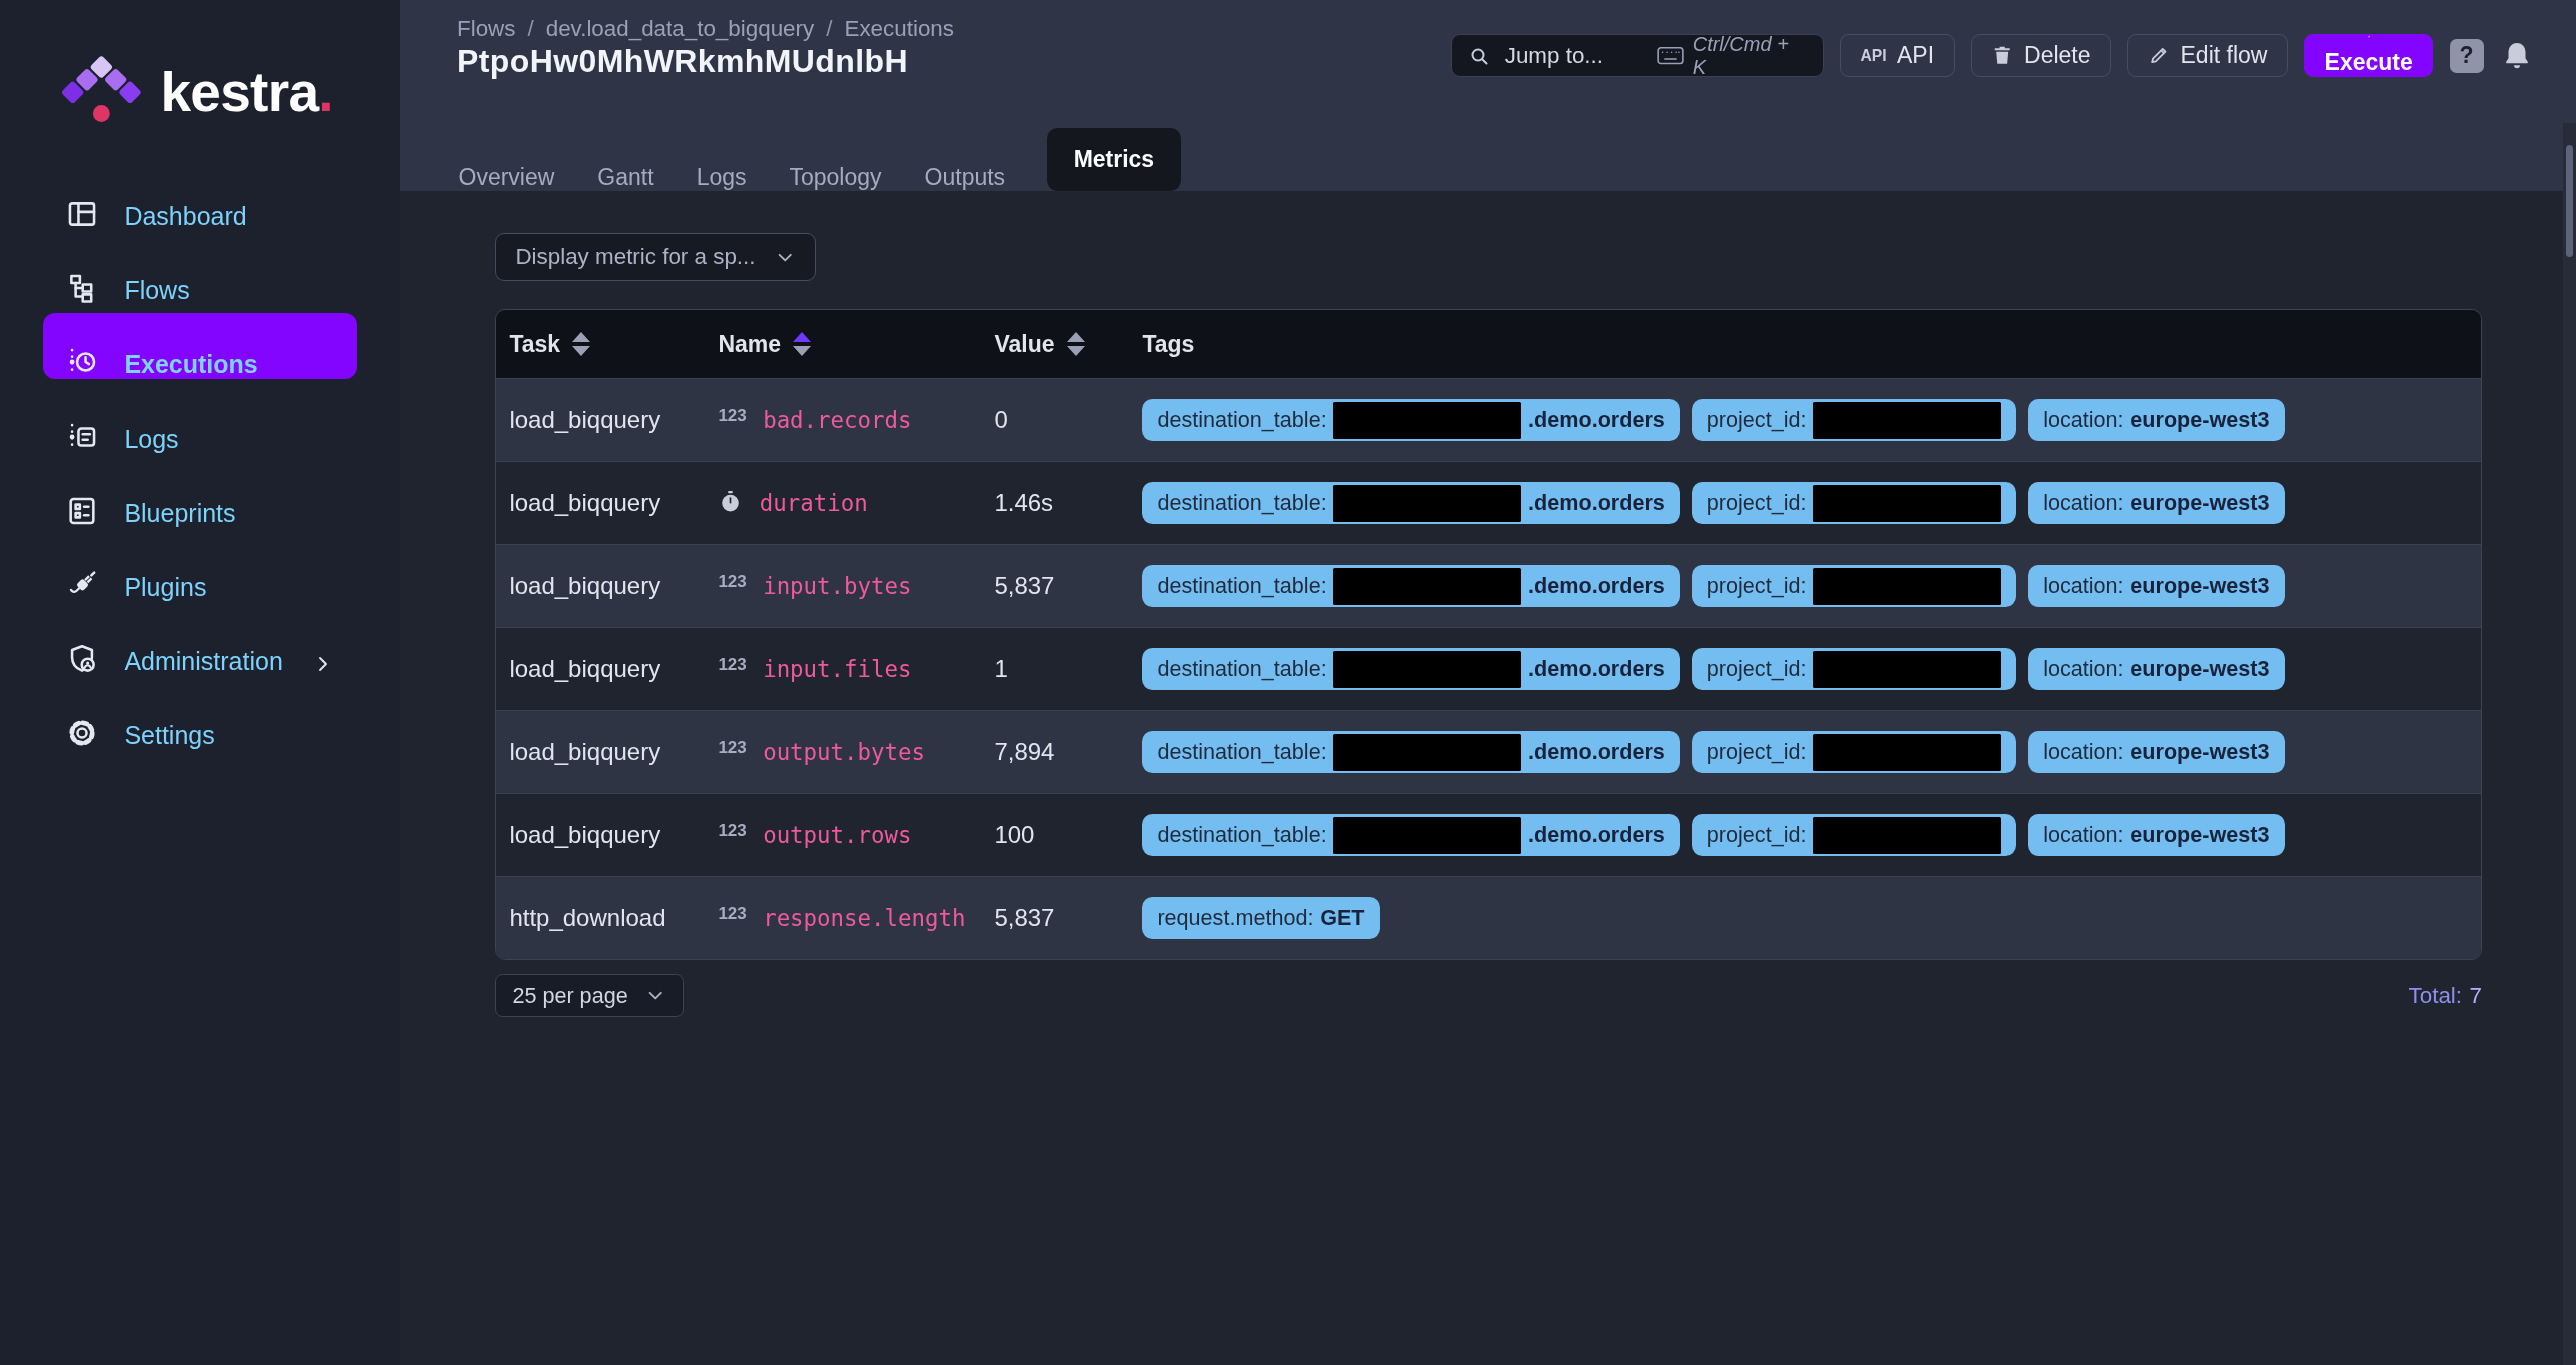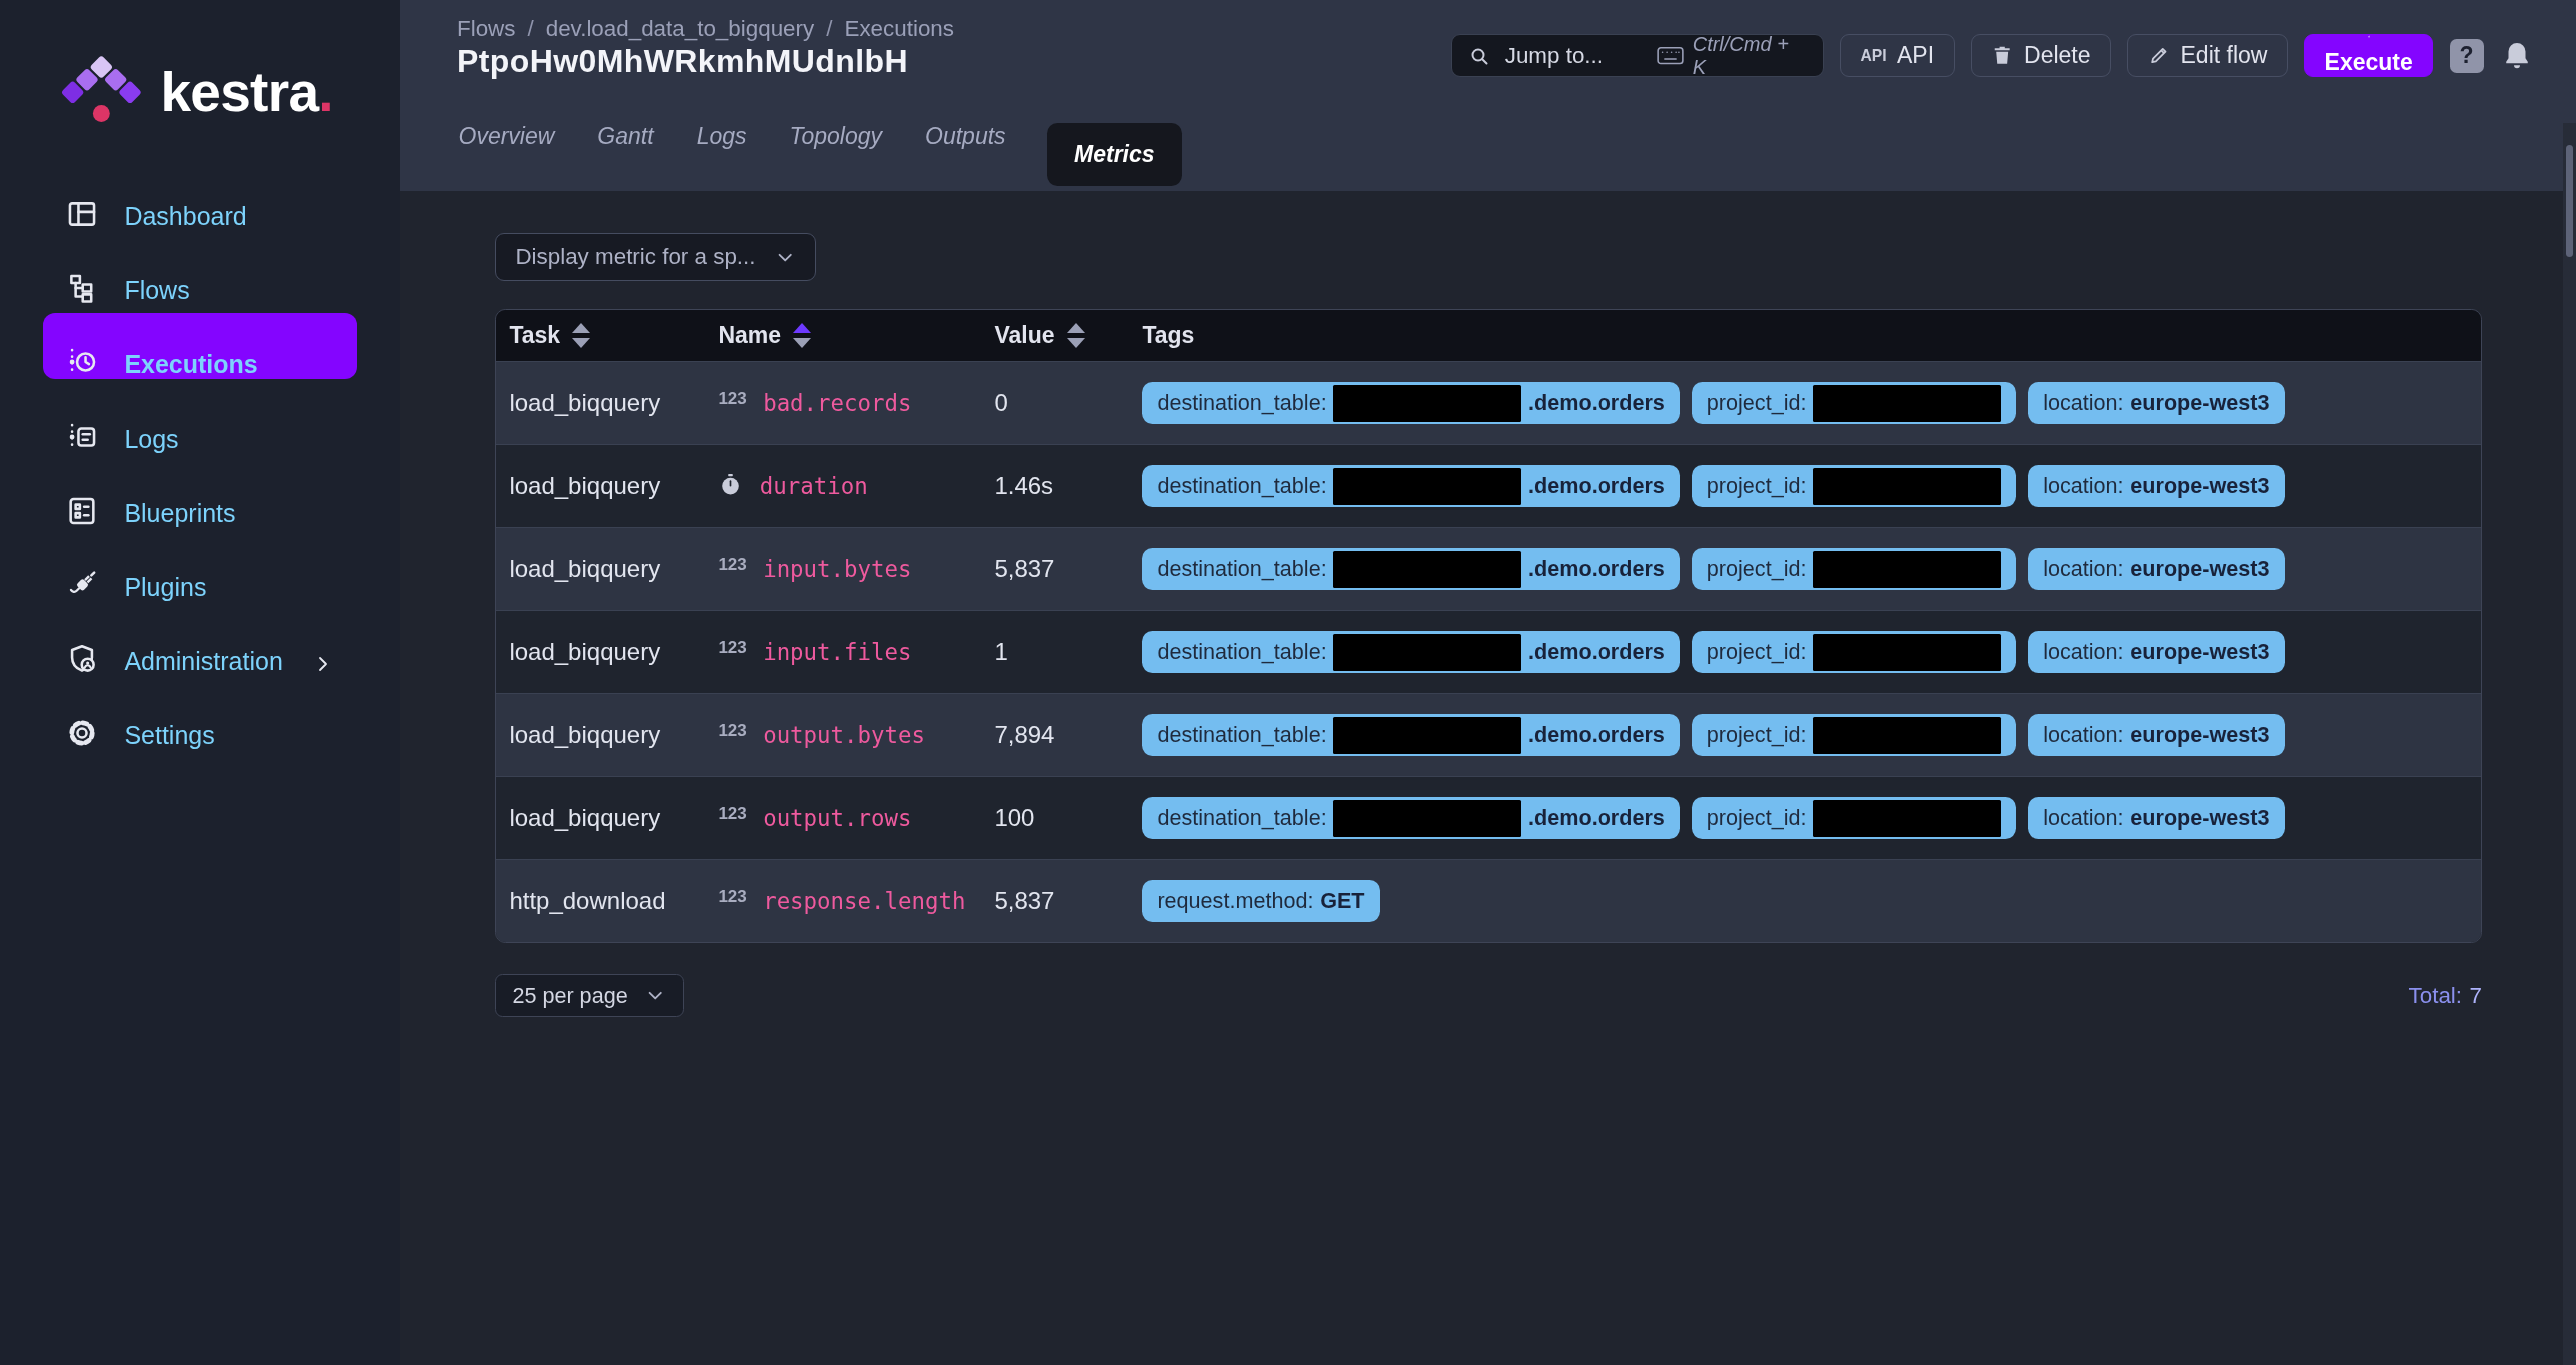--- a/index.html
+++ b/index.html
@@ -44,35 +44,35 @@
     display:flex; align-items:center; gap:10.4px; padding:0 19.4px; color:#e2e4ee; font-size:23px; cursor:pointer;
     font-family:"Liberation Sans",sans-serif; }
   .tb-btn svg { width:22.4px; height:22.4px; color:#c9ccda; }
   .api-glyph { font-size:15.7px; font-weight:800; letter-spacing:0px; color:#c9ccda; transform:scaleY(1.05); }
   .tb-btn.primary { background:#8405ff; border-color:#8405ff; color:#ffffff; font-weight:600;flex-direction:column; }
   .tb-btn.primary svg { color:#ffffff; }
   #help-badge { width:34px; height:34px; border-radius:6.7px; background:#9094a9; color:#1d2130;
     font-size:23px; font-weight:800; display:flex; align-items:center; justify-content:center; }
   #bell { width:34px; height:34px; color:#c9ccda; }
   #bell svg { width:34px; height:34px; }
-  #tab-bar { position:absolute; left:57px; top:123px; height:68px; display:flex; align-items:flex-start; gap:40px;font-style:italic; }
+  #tab-bar { position:absolute; left:57px; top:123px; height:68px; display:flex; align-items:flex-end; gap:40px; }
   .tab { font-size:23px; color:#a6abc2; padding:0 1.5px; cursor:pointer; }
   .tab.active { background:#15171e; color:#ffffff; font-weight:700; border-radius:10.4px;
     height:63px; display:flex; align-items:center; padding:0 27px; }
   
   #content { position:absolute; left:400px; top:191px; width:2176px; height:1175px; background:#20242e; z-index:1; }
   .select-ctrl { position:absolute; display:inline-flex; align-items:center; gap:18px;
     border:1.5px solid #454c60; border-radius:9px; background:#171a23; color:#aeb2c6; }
   #metric-select { left:95px; top:42px; height:48px; padding:0 19.4px; font-size:22.4px; }
   .chev-ic { width:22.4px; height:22.4px; color:#aeb2c6; }
   .chev-ic svg { width:22.4px; height:22.4px; display:block; }
   
   #metrics-table { position:absolute; left:95px; top:118px; width:1987px; border:1.5px solid #3e4456;
     border-radius:10.4px; overflow:hidden; background:#20242e; }
-  .thead { height:51px; background:#0f1118; display:grid; grid-template-columns:209px 276px 148px 1fr;
+  .thead { height:68px; background:#0f1118; display:grid; grid-template-columns:209px 276px 148px 1fr;
     align-items:center; padding-left:13.4px; }
   .th { display:flex; align-items:center; gap:12px; font-size:23px; font-weight:700; color:#e2e4ee; }
   .sort { display:flex; flex-direction:column; gap:4.5px; }
   .tri { width:0; height:0; border-left:9px solid transparent; border-right:9px solid transparent; }
   .tri.up { border-bottom:10.4px solid #9ba0b6; }
   .tri.down { border-top:10.4px solid #9ba0b6; }
   .tri.up.sorted { border-bottom-color:#6e3aff; }
   .trow { height:83px; border-top:1.5px solid #3a4152; display:grid; grid-template-columns:209px 276px 148px 1fr;
     align-items:center; padding-left:13.4px; }
   .trow.light { background:#2e3443; }

